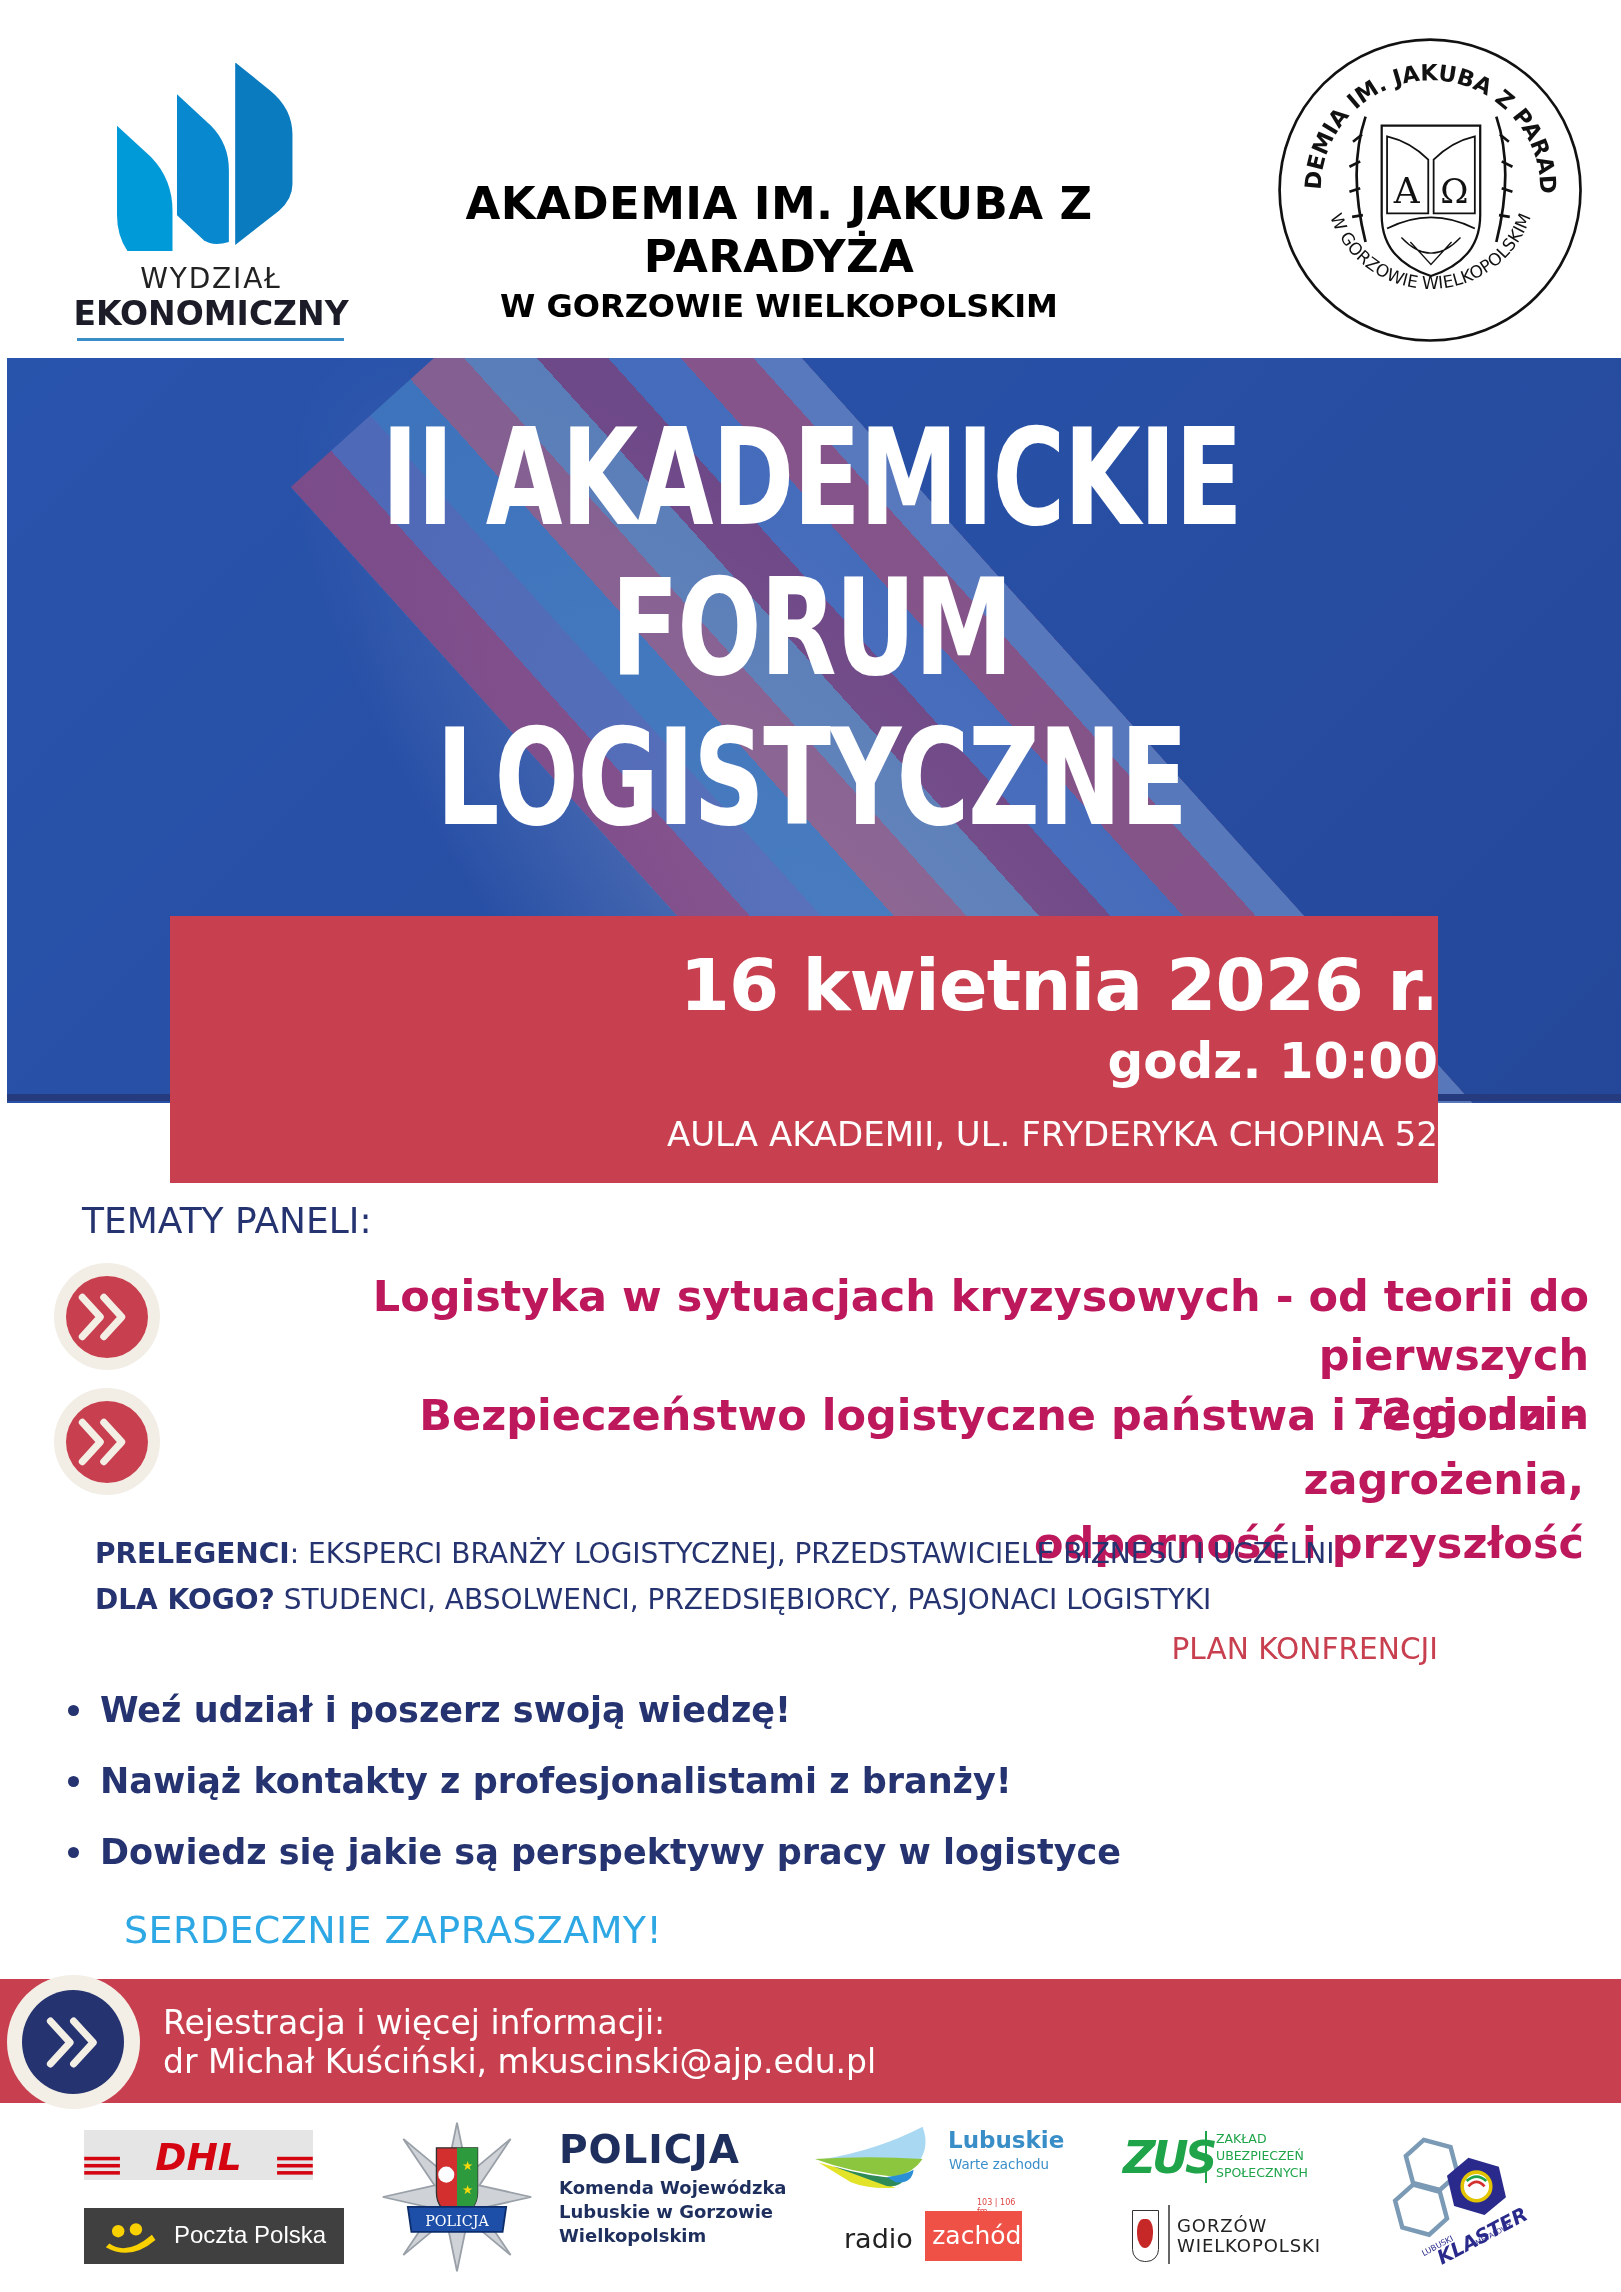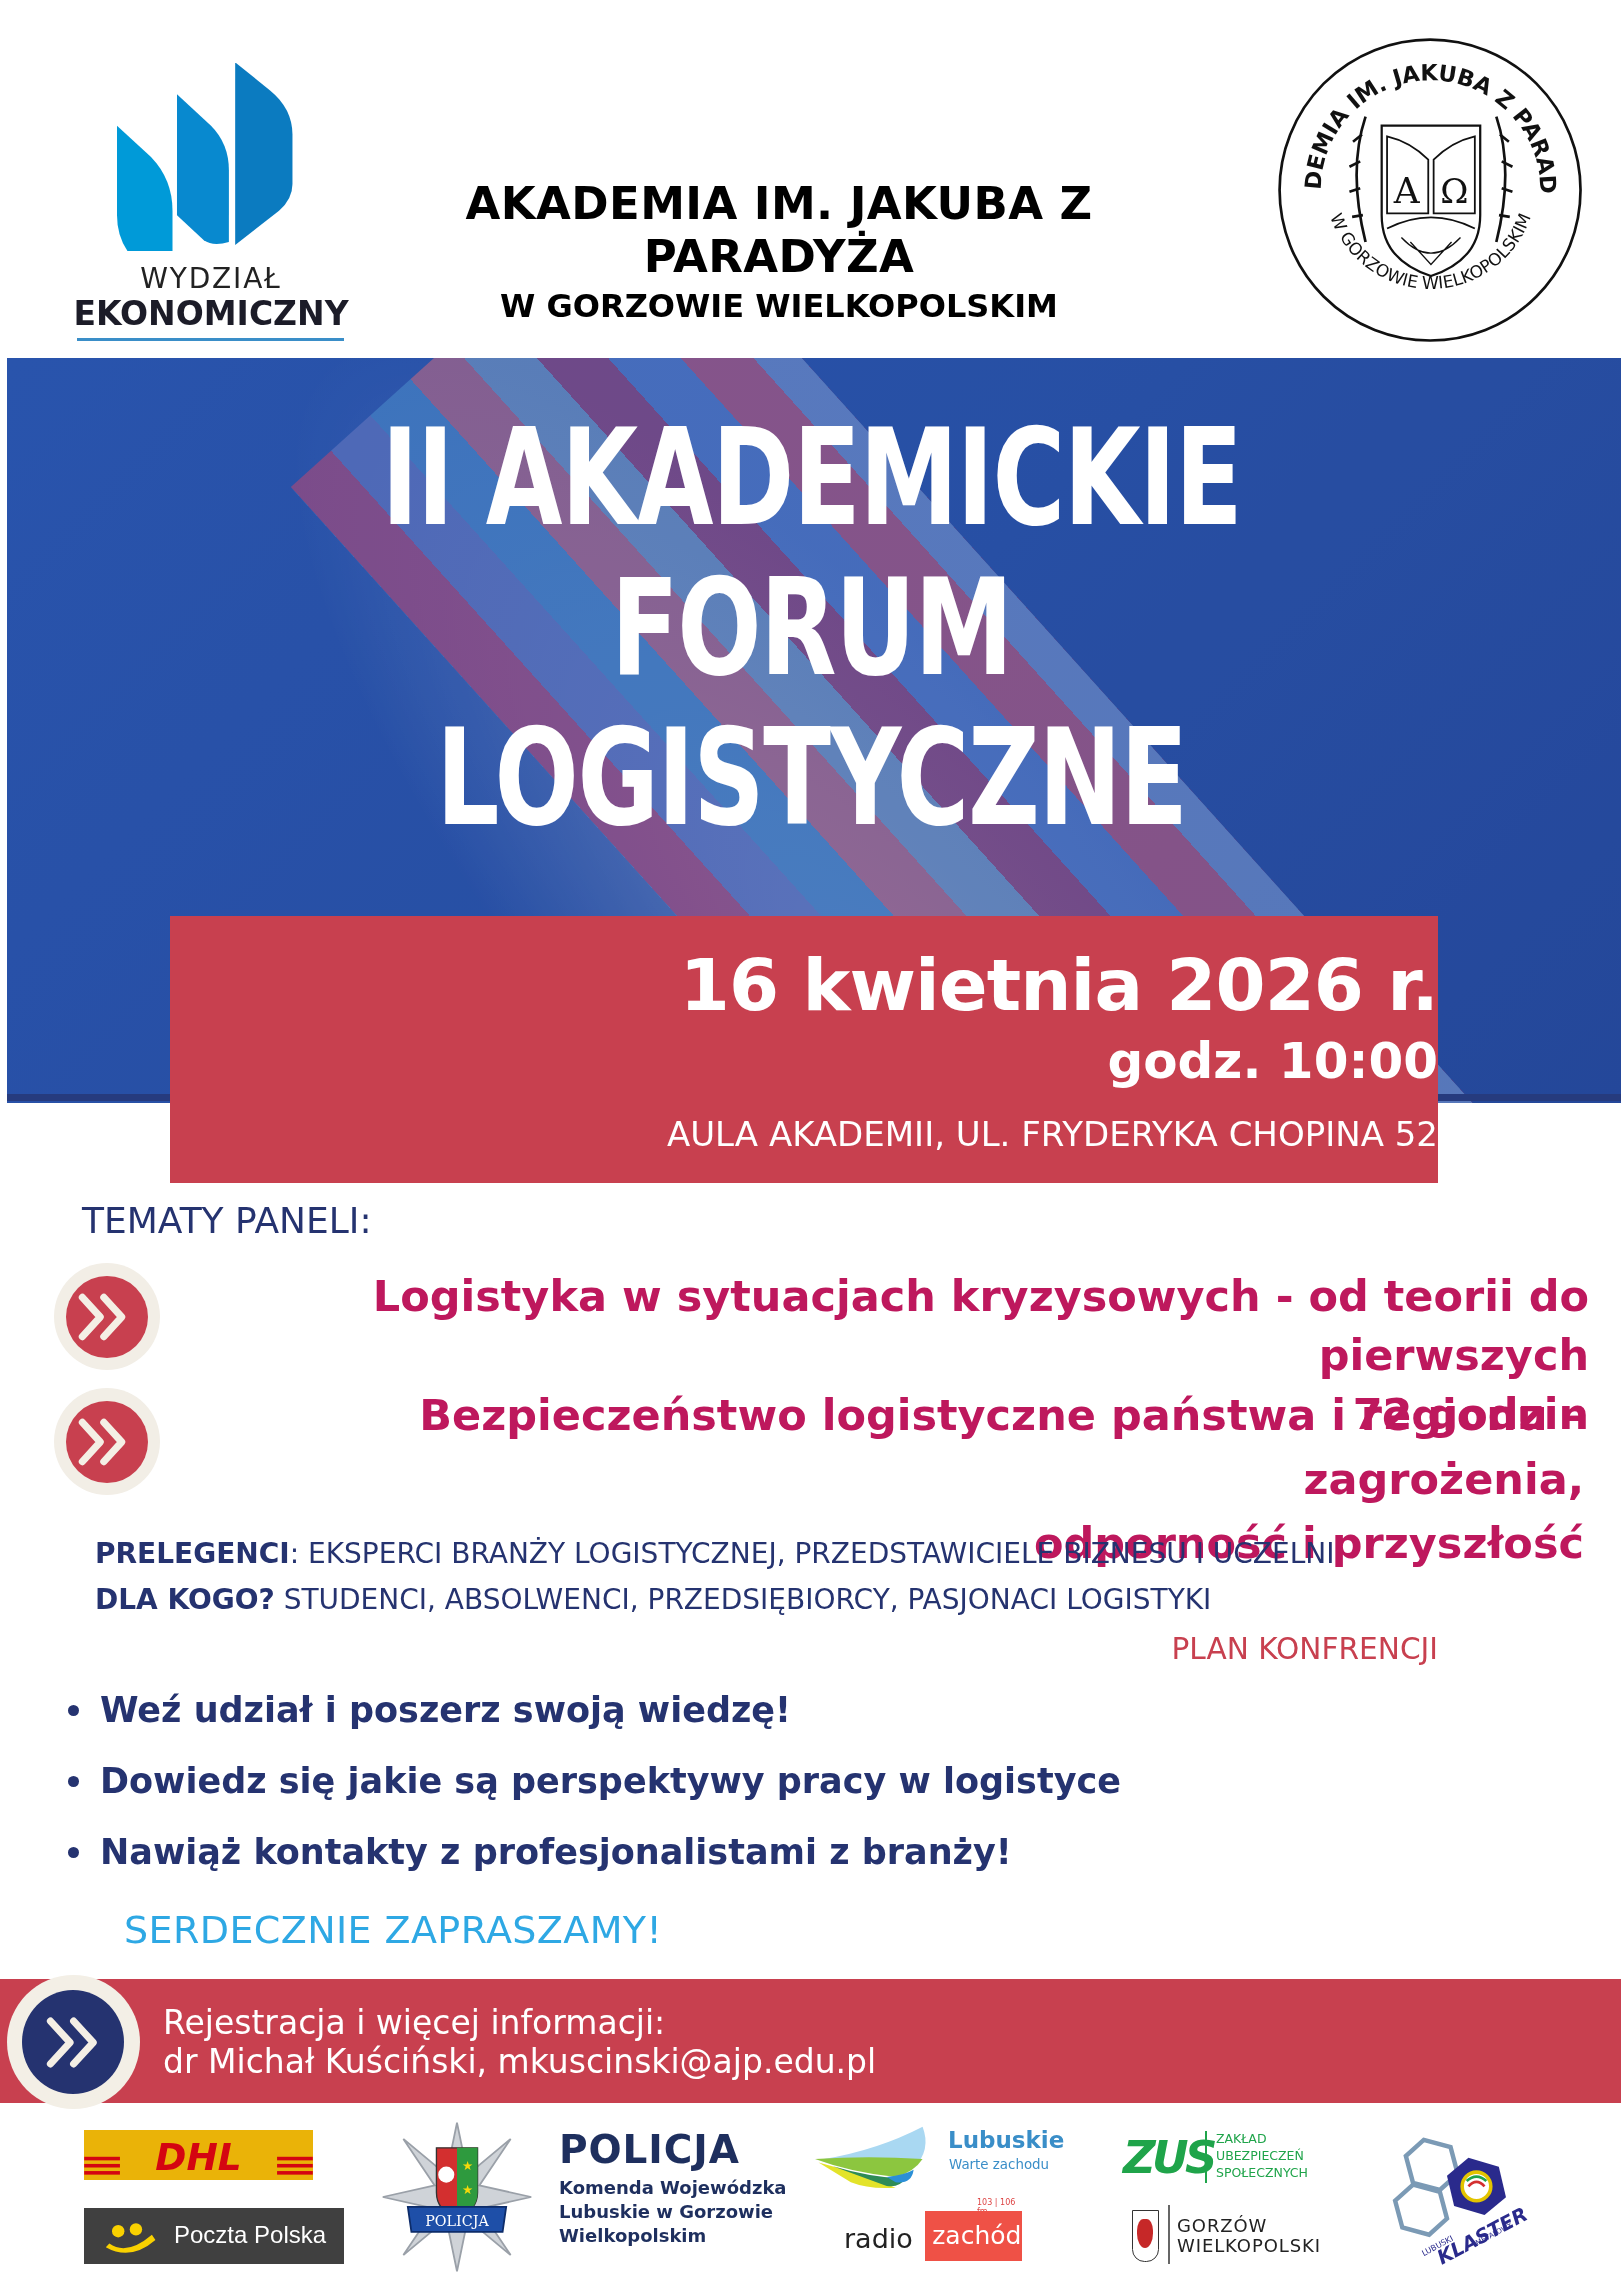--- a/index.html
+++ b/index.html
@@ -73,21 +73,21 @@
 
   
   .reg-band { position: absolute; left: 0; top: 1979px; width: 1621px; height: 124px; background: #c8404f; }
   .reg-badge { position: absolute; left: 7.2px; top: 1975px; width: 133px; height: 134px; border-radius: 50%; background: #f3efe6; }
   .reg-badge .inner { position: absolute; left: 15px; top: 15px; width: 102px; height: 104px; border-radius: 50%; background: #253370; }
   .reg-badge svg { position: absolute; left: 36px; top: 39px; }
   .reg-text { position: absolute; left: 163px; top: 2003px; color: #fff; font-size: 33px; line-height: 39px; font-family: "DejaVu Sans", sans-serif; }
 
   
   .logo { position: absolute; }
-  .dhl { left: 84px; top: 2130px; width: 229px; height: 50px; background: #eab308; }
+  .dhl { left: 84px; top: 2130px; width: 229px; height: 50px; background: #e5e5e5; }
   .dhl svg { position: absolute; left: 0; top: 0; }
   .poczta { left: 84px; top: 2208px; width: 260px; height: 56px; background: #404040; color: #fff; }
   .poczta .name { position: absolute; left: 90px; top: 12.5px; font-size: 24px; font-family: "Liberation Sans", sans-serif; }
   .poczta svg { position: absolute; left: 16px; top: 9px; }
   .police-star { left: 381px; top: 2121px; width: 152px; height: 152px; }
   .police-text { left: 559px; top: 2127px; color: #1e2f5e; font-family: "DejaVu Sans", sans-serif; }
   .police-text .big { font-size: 39px; font-weight: bold; letter-spacing: 0.9px; }
   .police-text .small { font-size: 18px; font-weight: bold; line-height: 24px; margin-top: 3.6px; }
 
   .lubuskie { left: 815px; top: 2123px; width: 242px; height: 72px; }
@@ -202,22 +202,22 @@
     <div>odporność i przyszłość</div>
   </div>
 </div>
 
 <div class="info-line info1"><b>PRELEGENCI</b><span>: EKSPERCI BRANŻY LOGISTYCZNEJ, PRZEDSTAWICIELE BIZNESU I UCZELNI</span></div>
 <div class="info-line info2"><b>DLA KOGO?</b><span> STUDENCI, ABSOLWENCI, PRZEDSIĘBIORCY, PASJONACI LOGISTYKI</span></div>
 <a class="plan-link">PLAN KONFRENCJI</a>
 
 <ul class="bullets">
   <li><span class="dot"></span><span>Weź udział i poszerz swoją wiedzę!</span></li>
+  <li><span class="dot"></span><span>Nawiąż kontakty z profesjonalistami z branży!</span></li>
   <li><span class="dot"></span><span>Dowiedz się jakie są perspektywy pracy w logistyce</span></li>
-  <li><span class="dot"></span><span>Nawiąż kontakty z profesjonalistami z branży!</span></li>
 </ul>
 
 <div class="welcome">SERDECZNIE ZAPRASZAMY!</div>
 
 <div class="reg-band"></div>
 <div class="reg-badge">
   <div class="inner"></div>
   <svg width="63" height="57" viewBox="0 0 70 64">
     <path d="M 8 8 L 30 32 L 8 56" fill="none" stroke="#f4efe5" stroke-width="8" stroke-linecap="round" stroke-linejoin="round"></path>
     <path d="M 34 8 L 56 32 L 34 56" fill="none" stroke="#f4efe5" stroke-width="8" stroke-linecap="round" stroke-linejoin="round"></path>

